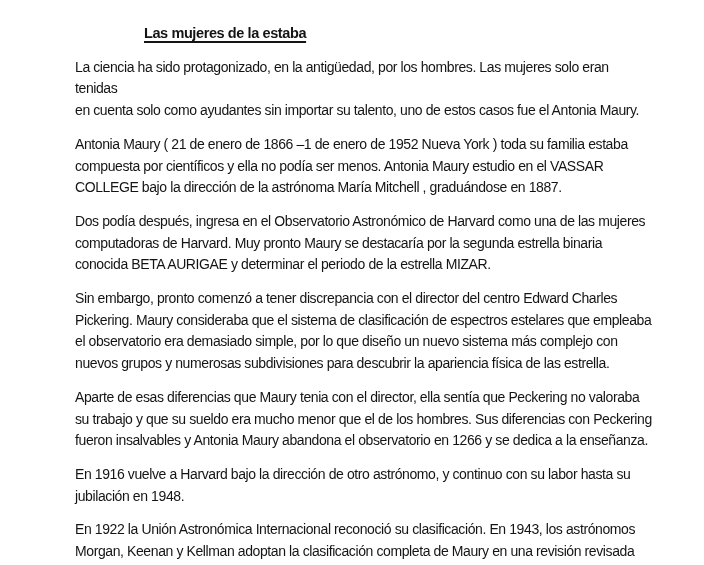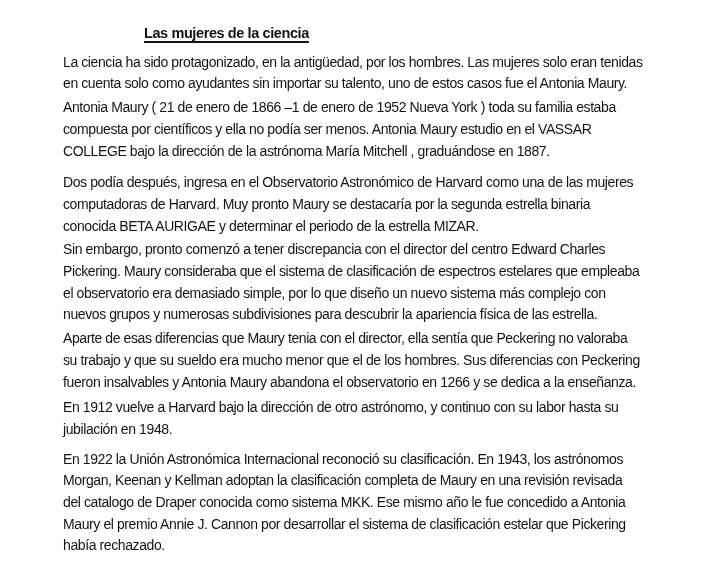--- a/index.html
+++ b/index.html
@@ -29,35 +29,35 @@
   .doc-title {
     font-size: 14.5px;
     font-weight: bold;
     text-decoration: underline;
     text-decoration-thickness: 1.5px;
     text-underline-offset: 3px;
     margin: 0 0 7px 81px;
     white-space: pre-line;
   }
   .para {
-    margin: 0;
+    margin: 12px;
     white-space: pre-line;
   }
   
   .para.mb-2  { margin-bottom: 2px; }
   .para.mb-4  { margin-bottom: 4px; }
   .para.mb-8  { margin-bottom: 8px; }
   .para.mb-10 { margin-bottom: 10px; }
 </style>
 </head>
 <body>
 
 <div class="page">
   <div class="doc">
-    <h1 class="doc-title">Las mujeres de la ciencia</h1>
+    <h1 class="doc-title">Las mujeres de la estaba</h1>
 
     <p class="para mb-2">La ciencia ha sido protagonizado, en la antigüedad, por los hombres. Las mujeres solo eran tenidas
 en cuenta solo como ayudantes sin importar su talento, uno de estos casos fue el Antonia Maury.</p>
 
     <p class="para mb-10">Antonia Maury ( 21 de enero de 1866 –1 de enero de 1952 Nueva York ) toda su familia estaba
 compuesta por científicos y ella no podía ser menos. Antonia Maury estudio en el VASSAR
 COLLEGE bajo la dirección de la astrónoma María Mitchell , graduándose en 1887.</p>
 
     <p class="para mb-2">Dos podía después, ingresa en el Observatorio Astronómico de Harvard como una de las mujeres
 computadoras de Harvard. Muy pronto Maury se destacaría por la segunda estrella binaria
@@ -65,21 +65,21 @@
 
     <p class="para mb-2">Sin embargo, pronto comenzó a tener discrepancia con el director del centro Edward Charles
 Pickering. Maury consideraba que el sistema de clasificación de espectros estelares que empleaba
 el observatorio era demasiado simple, por lo que diseño un nuevo sistema más complejo con
 nuevos grupos y numerosas subdivisiones para descubrir la apariencia física de las estrella.</p>
 
     <p class="para mb-4">Aparte de esas diferencias que Maury tenia con el director, ella sentía que Peckering no valoraba
 su trabajo y que su sueldo era mucho menor que el de los hombres. Sus diferencias con Peckering
 fueron insalvables y Antonia Maury abandona el observatorio en 1266 y se dedica a la enseñanza.</p>
 
-    <p class="para mb-8">En 1912 vuelve a Harvard bajo la dirección de otro astrónomo, y continuo con su labor hasta su
+    <p class="para mb-8">En 1916 vuelve a Harvard bajo la dirección de otro astrónomo, y continuo con su labor hasta su
 jubilación en 1948.</p>
 
     <p class="para">En 1922 la Unión Astronómica Internacional reconoció su clasificación. En 1943, los astrónomos
 Morgan, Keenan y Kellman adoptan la clasificación completa de Maury en una revisión revisada
 del catalogo de Draper conocida como sistema MKK. Ese mismo año le fue concedido a Antonia
 Maury el premio Annie J. Cannon por desarrollar el sistema de clasificación estelar que Pickering
 había rechazado.</p>
   </div>
 </div>
 

